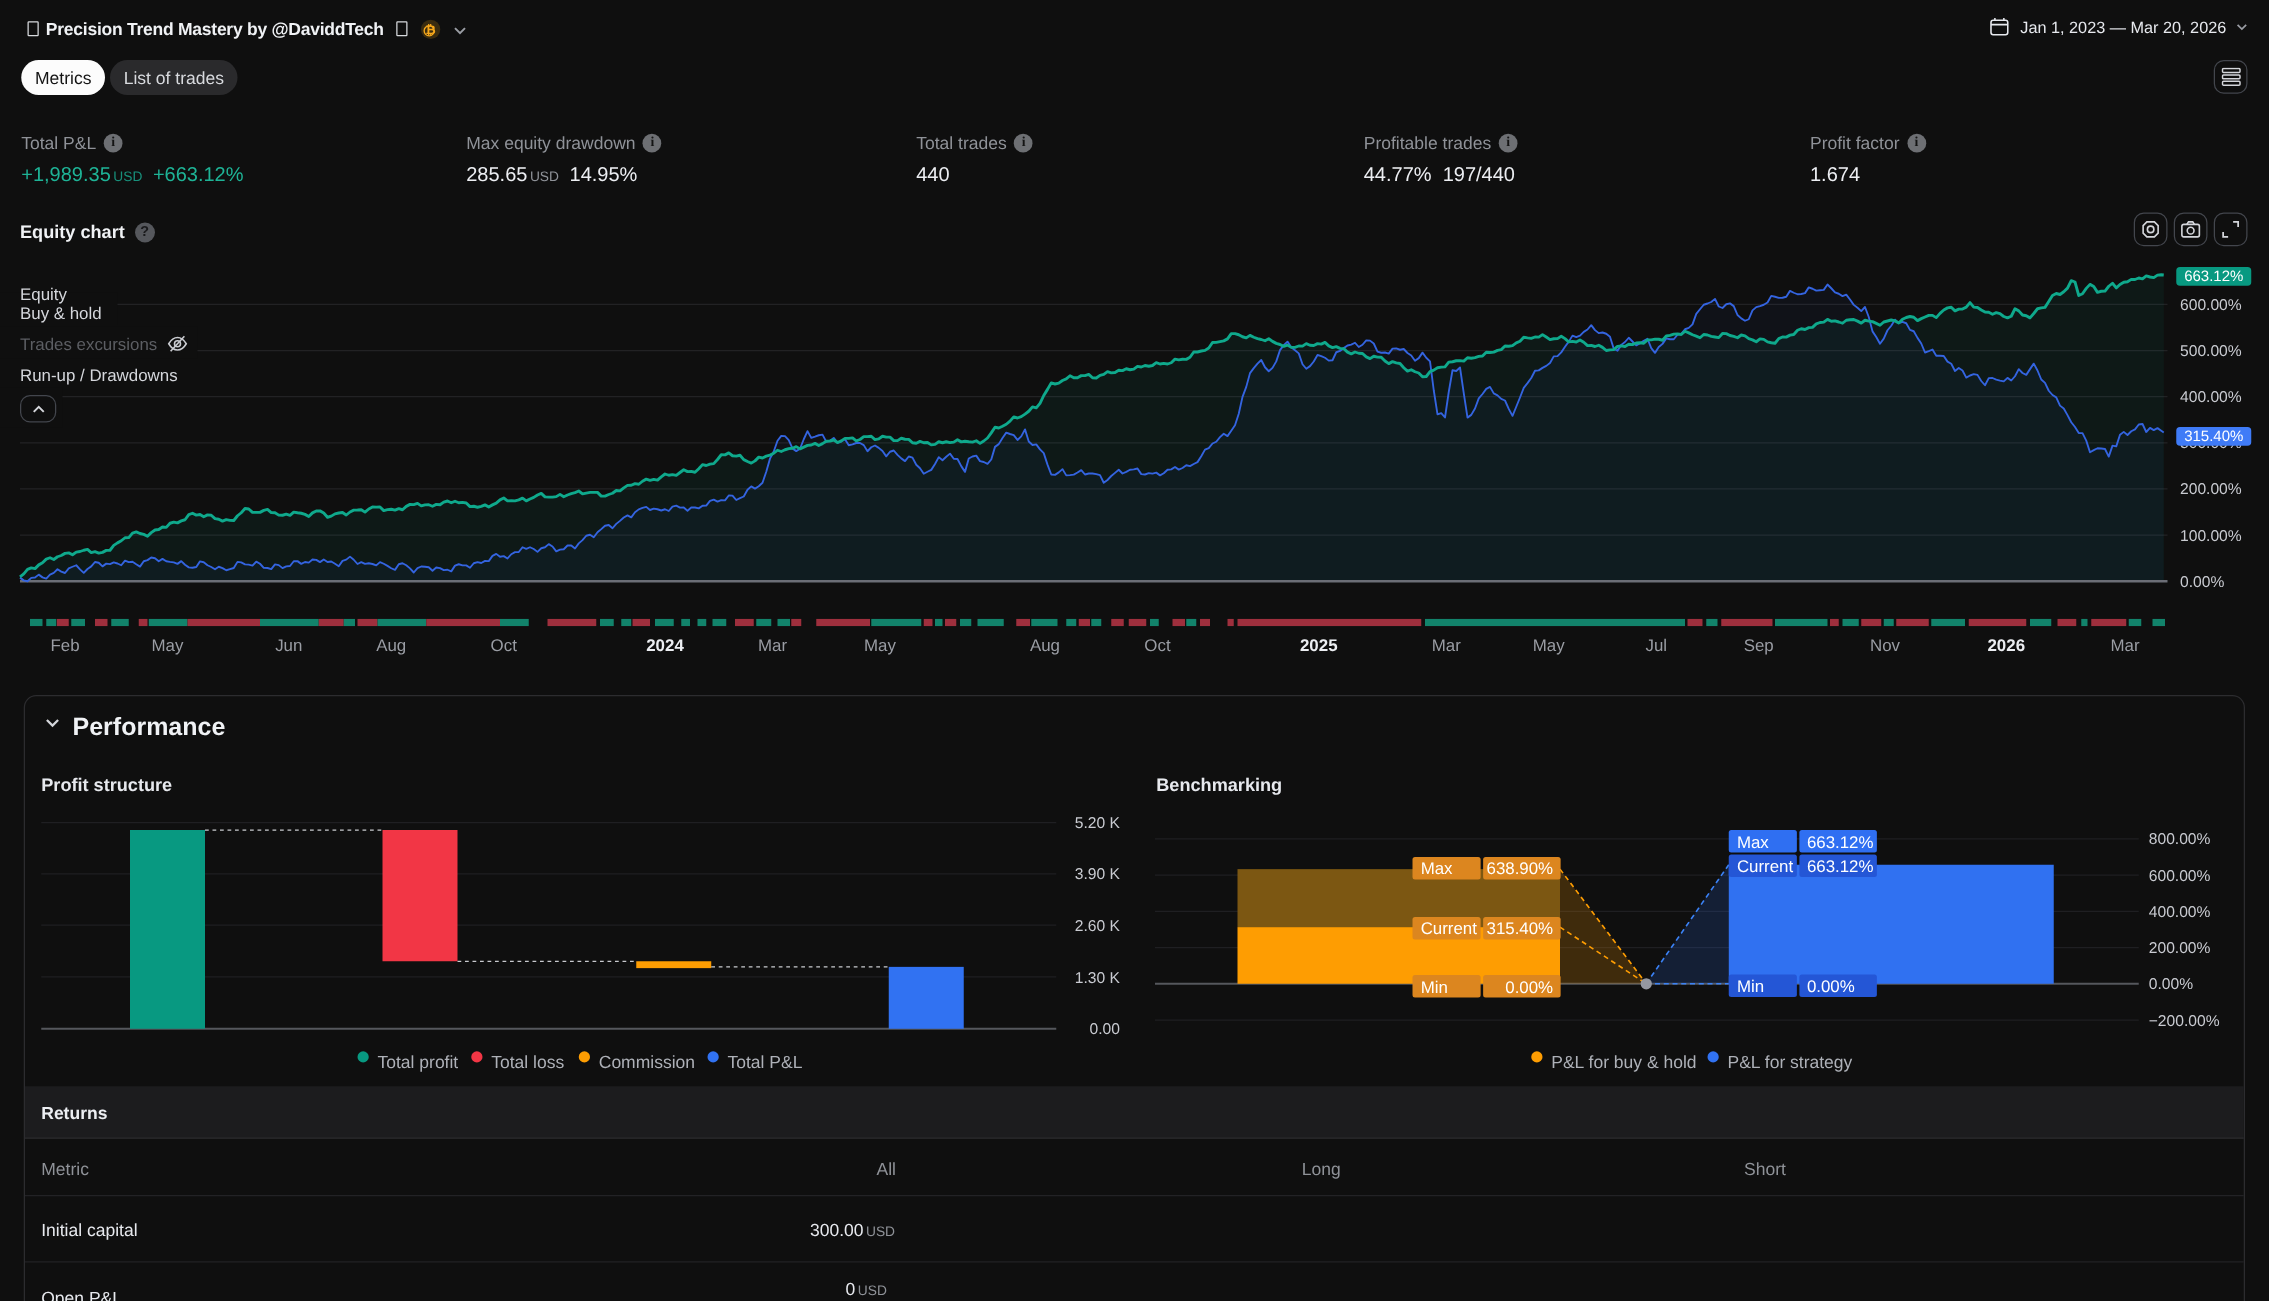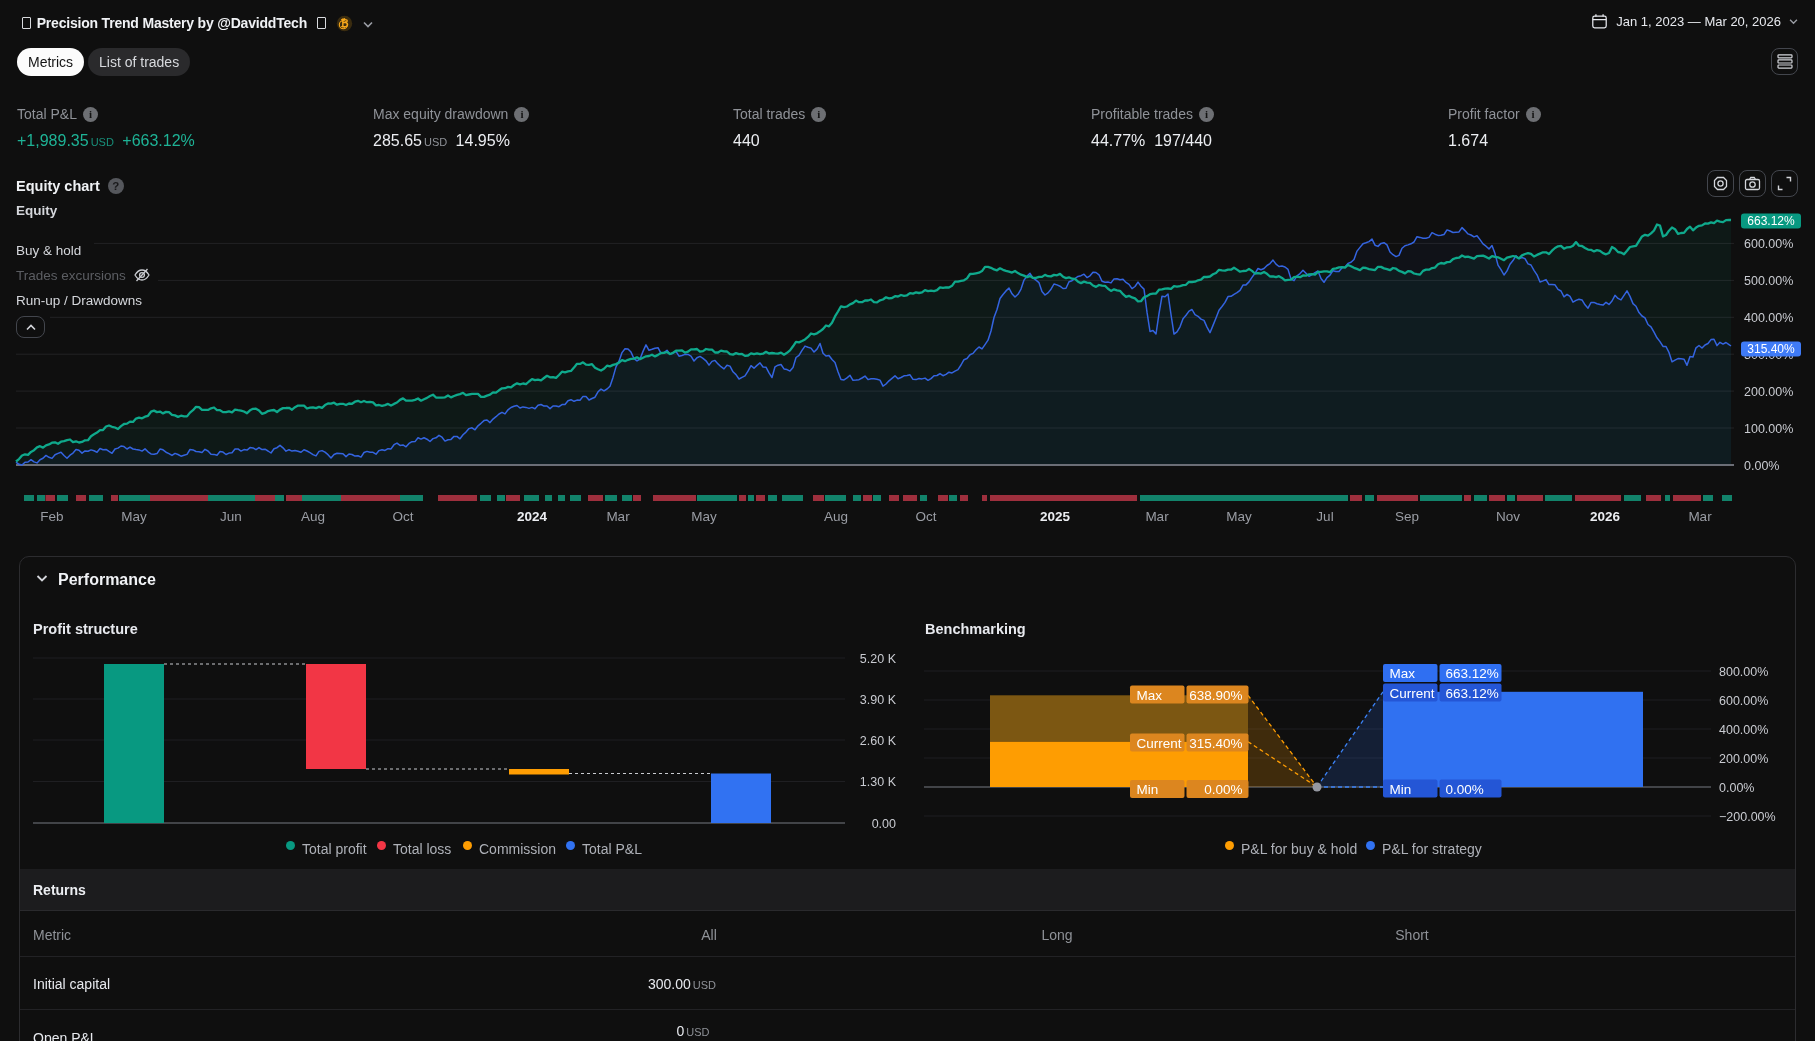--- a/index.html
+++ b/index.html
@@ -33,21 +33,21 @@
 .legend.dim { color:#5c5e63; }
 
 .colbtn { left:16px; top:316px; width:29px; height:22px; }
 
 
 .month { top:509px; font-size:13.5px; color:#9a9da4; position:absolute; transform:translateX(-50%); }
 .month.year { color:#eceef2; font-weight:bold; }
 
 
 #card { left:19px; top:556px; width:1777px; height:520px; border:1px solid #2c2c2f; border-radius:10px; background:#0f0f0f; }
-.perf-h { left:58px; top:571px; font-size:16px; font-weight:bold; color:#f0f2f5; }
+.perf-h { left:58px; top:571px; font-size:20px; font-weight:bold; color:#f0f2f5; }
 .sub-h { font-size:14.5px; font-weight:bold; color:#e7e9ee; }
 .leg-row { font-size:14px; color:#aeb1b8; display:flex; align-items:flex-start; gap:7px; }
 .dot { width:9px; height:9px; border-radius:50%; display:inline-block; }
 
 
 #returns-bar { left:20px; top:869px; width:1775px; height:42px; background:#1c1c1e; border-bottom:1px solid #2a2a2d; display:flex; align-items:center; }
 .rt { position:absolute; font-size:14px; }
 .hdr { color:#8f9298; }
 .cell { color:#e7e9ee; }
 .rowline { position:absolute; left:20px; width:1775px; height:1px; background:#222225; }
@@ -148,21 +148,21 @@
       <text x="1744" y="469.5">0.00%</text>
     </g>
     <g>
       <rect x="1741" y="213.5" width="60" height="15" rx="3" fill="#089981"></rect>
       <text x="1771" y="225" font-size="12" fill="#ffffff" text-anchor="middle">663.12%</text>
       <rect x="1741" y="341.5" width="60" height="15" rx="3" fill="#3f7bf7"></rect>
       <text x="1771" y="353" font-size="12" fill="#ffffff" text-anchor="middle">315.40%</text>
     </g>
   </svg>
 
-  <div class="abs legend" style="left:16px; top:203px;font-weight:bold;">Equity</div>
+  <div class="abs legend" style="left:16px; top:228px;">Equity</div>
   <div class="abs legend" style="left:16px; top:242.5px;">Buy &amp; hold</div>
   <div class="abs legend dim" style="left:16px; top:268px;">Trades excursions</div>
   <svg class="abs" style="left:133px; top:266px;" width="18" height="18" viewBox="0 0 18 18" fill="none" stroke="#c9cbd0" stroke-width="1.3">
     <path d="M2 9 C4 5.6 6.4 4 9 4 C11.6 4 14 5.6 16 9 C14 12.4 11.6 14 9 14 C6.4 14 4 12.4 2 9 Z"></path>
     <circle cx="9" cy="9" r="2.4"></circle>
     <line x1="3.5" y1="15" x2="14.5" y2="3"></line>
   </svg>
   <div class="abs legend" style="left:16px; top:293px;">Run-up / Drawdowns</div>
   <div class="abs iconbtn colbtn">
     <svg width="10" height="7" viewBox="0 0 10 7">

